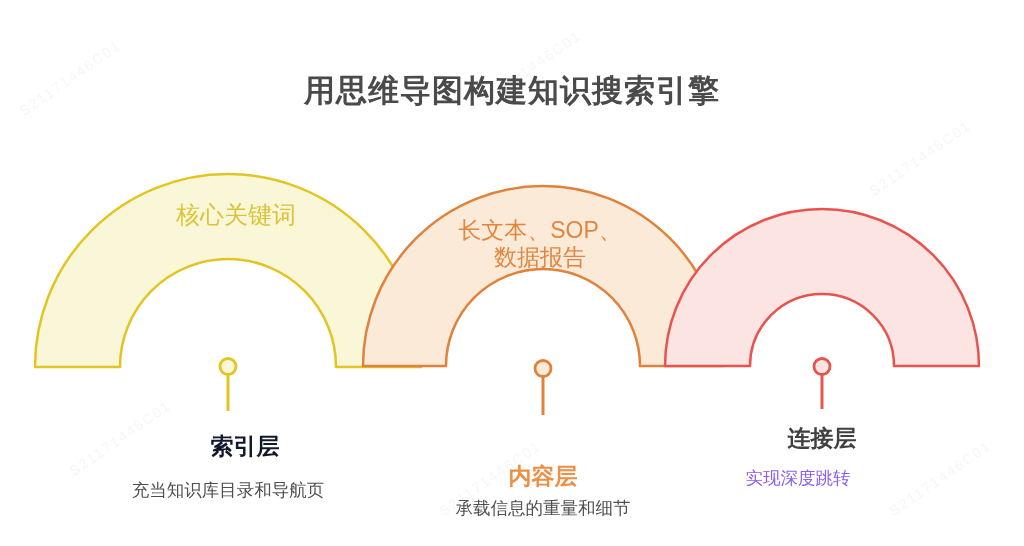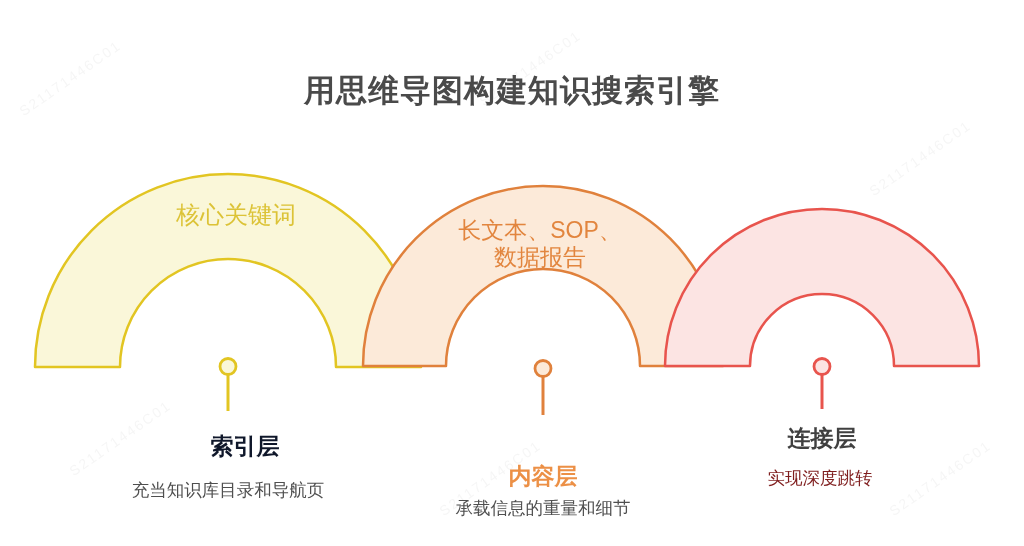--- a/index.html
+++ b/index.html
@@ -72,15 +72,15 @@
     <div>数据报告</div>
   </div>
 
 
   <div class="abs layer-name" style="left: 229px; top: 446px; color: #0f172a; margin-left: 16px;">索引层</div>
   <div class="abs layer-name" style="left: 543px; top: 440px; color: rgb(236, 144, 70); margin-top: 36px;">内容层</div>
   <div class="abs layer-name" style="left: 822px; top: 438px; color: #404040;">连接层</div>
 
   <div class="abs layer-desc" style="left: 228px; top: 490px; color: rgb(79, 79, 79);">充当知识库目录和导航页</div>
   <div class="abs layer-desc" style="left: 543px; top: 496px; color: rgb(79, 79, 79); margin-top: 12px;">承载信息的重量和细节</div>
-  <div class="abs layer-desc" style="left: 820px; top: 478px; color: #7f1d1d;">实现深度跳转</div>
+  <div class="abs layer-desc" style="left: 798px; top: 478px; color: #8b5cf6;">实现深度跳转</div>
 
 </div>
 
 </body></html>

